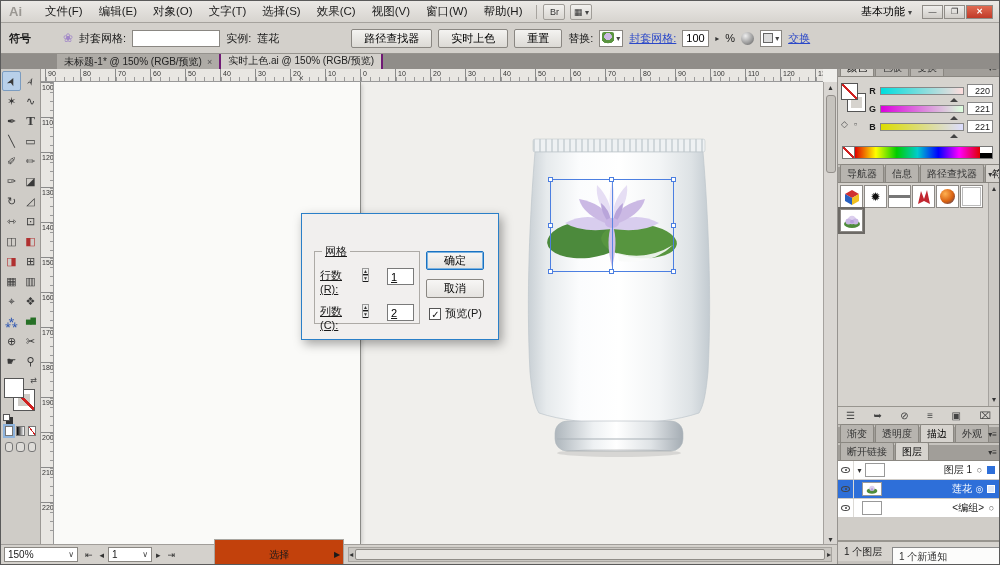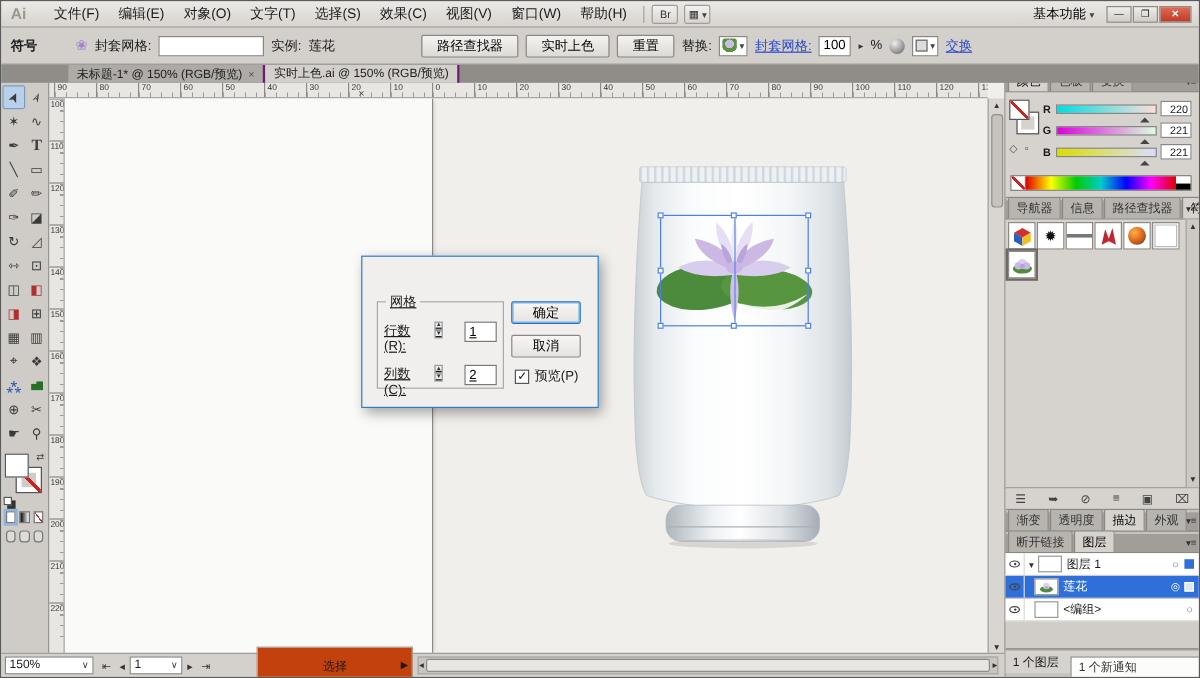--- a/index.html
+++ b/index.html
@@ -148,21 +148,21 @@
 .strip2{top:386px;}
 .p-layers{top:402px;height:80px;background:#d0cdc8;}
 .lrow{display:flex;align-items:center;height:19px;background:#fff;border-bottom:1px solid #cfccc8;font-size:10px;}
 .l-eye{width:16px;text-align:center;border-right:1px solid #dcdad6;height:100%;display:flex;align-items:center;justify-content:center;}
 .eye{display:inline-block;width:9px;height:6px;border:1px solid #444;border-radius:50%;position:relative;}
 .eye::after{content:"";position:absolute;left:2.5px;top:1px;width:2px;height:2px;background:#444;border-radius:50%;}
 .l-exp{width:11px;font-size:8px;color:#333;text-align:center;}
 .l-ind{width:8px;}
 .l-thumb{width:20px;height:14px;border:1px solid #999;background:#fff;margin-right:4px;flex:none;display:flex;align-items:center;justify-content:center;overflow:hidden;}
 .l-thumb svg{width:16px;height:12px;}
-.l-name{flex:1;white-space:nowrap;overflow:hidden;}
+.l-name{flex:1;white-space:nowrap;overflow:hidden;text-align:right;}
 .l-target{width:15px;color:#555;font-size:9px;text-align:center;}
 .l-selsq{width:8px;height:8px;background:#2e6fd9;margin-right:4px;flex:none;}
 .lrow.selected{background:#2e6fd9;color:#fff;}
 .lrow.selected .l-target{color:#fff;}
 .lrow.selected .l-selsq{background:#dce6f8;border:1px solid #fff;}
 .lstatus{position:absolute;left:0;right:0;top:482px;height:20px;display:flex;align-items:center;gap:14px;padding:0 6px;font-size:10px;background:#d6d3ce;border-top:1px solid #98958f;}
 .lbtns{display:flex;gap:9px;}
 .notify{position:absolute;left:891px;top:546px;width:108px;height:19px;background:#fcfcfb;border:1px solid #8a8a8a;color:#333;font-size:10px;line-height:17px;padding-left:6px;z-index:60;}
 
 

